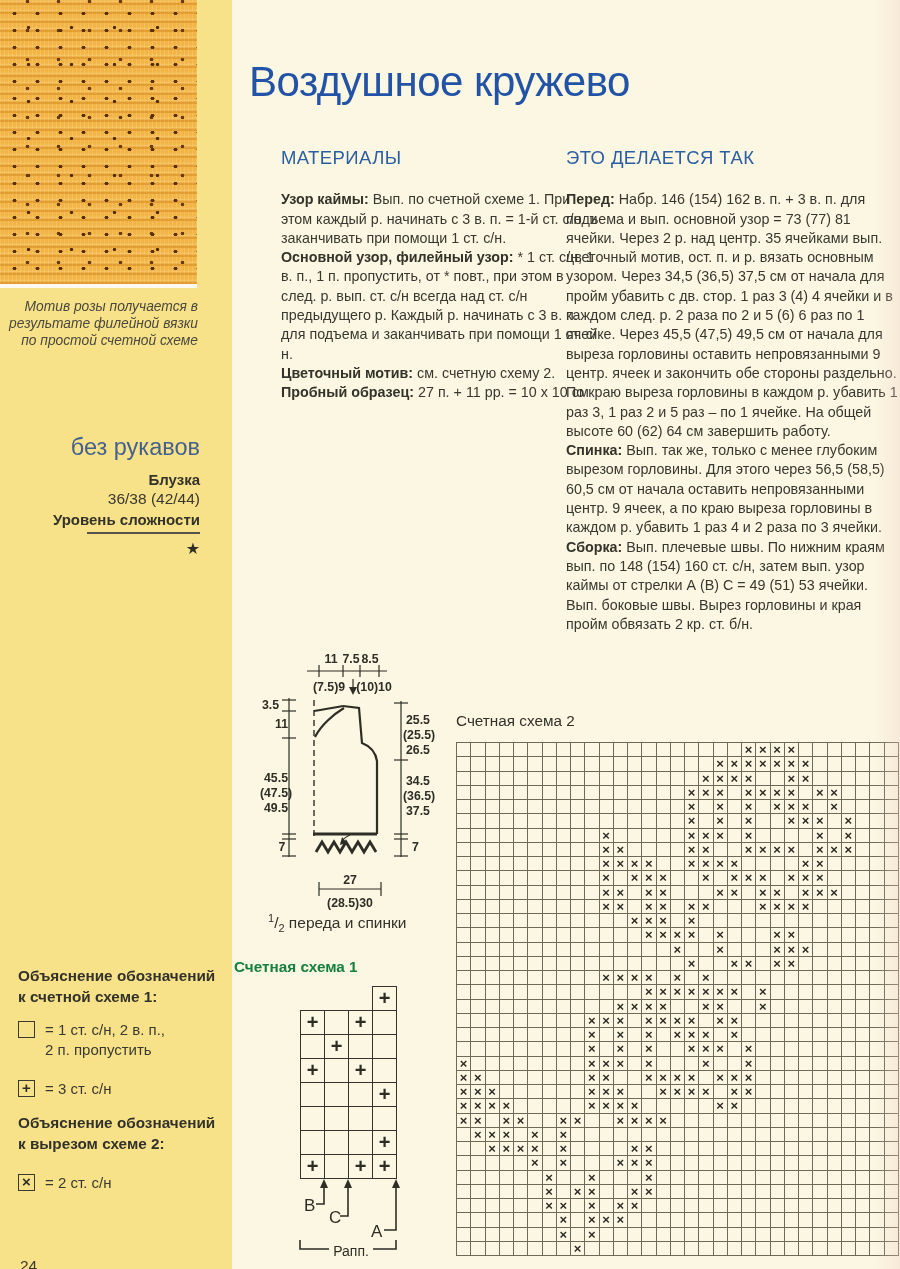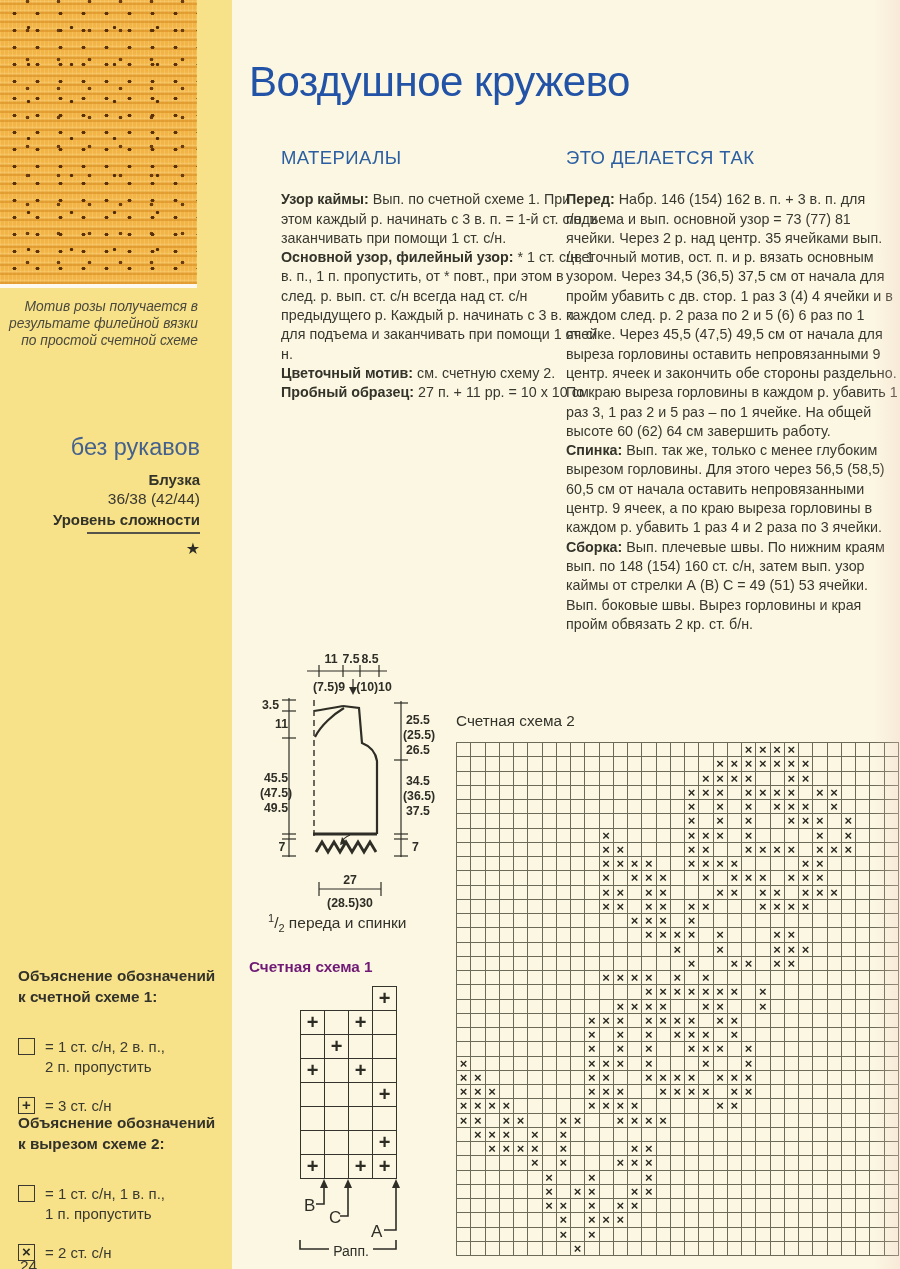--- a/index.html
+++ b/index.html
@@ -28,21 +28,21 @@
   .blurb { position:absolute; left:0; top:408px; width:200px; text-align:right; }
   .item-title { font-size:23.5px; line-height:26px; color:#44618e; font-weight:400; }
   .size-label { margin-top:11px; font-weight:bold; font-size:15px; color:#34332a; }
   .size-value { font-size:15.5px; margin-top:2px; }
   .diff-label { font-weight:bold; font-size:15px; margin-top:3px; color:#34332a; }
   .rule { width:113px; height:1.5px; background:#55544a; margin:4px 0 0 auto; }
   .star { font-size:16px; margin-top:5px; color:#2e2d25; }
 
   .legend { position:absolute; left:18px; width:205px; }
   .legend-title { font-weight:bold; font-size:15.3px; line-height:20.5px; color:#33322a; }
-  .legend-item { position:relative; margin-top:30px; padding-left:27px;
+  .legend-item { position:relative; margin-top:13px; padding-left:27px;
                  font-size:15px; line-height:20px; color:#3a392f; }
   .sym { position:absolute; left:0; top:1px; width:17px; height:17px;
          border:1.7px solid #3b3a30; text-align:center; line-height:14px;
          font-weight:bold; font-size:15px; color:#2e2d25; background:transparent; }
   .pageno { position:absolute; left:20px; top:1237px; font-size:15.5px; color:#3a392f;margin-top:20px; }
 
   
   h1.title { position:absolute; left:249px; top:58px; font-size:42px; font-weight:400;
              color:#2353a6; letter-spacing:-0.5px; }
   .col { position:absolute; top:148px; font-size:14.3px; line-height:19.3px; color:#393830; }
@@ -57,21 +57,21 @@
   .col b { color:#34332a; }
 
   
   .schematic { position:absolute; left:246px; top:648px; }
   .schematic text { font-size:12.3px; font-weight:bold; fill:#2e2d26; }
   .diagram-caption { position:absolute; left:268px; top:912px; font-size:15.5px; color:#33322a; }
   .diagram-caption sup { font-size:11px; }
   .diagram-caption sub { font-size:11px; }
 
   
-  .c1label { position:absolute; left:249px; top:958px; font-weight:bold; font-size:15.3px; color:#701a75; }
+  .c1label { position:absolute; left:234px; top:958px; font-weight:bold; font-size:15.3px; color:#15803d; }
   .chart1wrap { position:absolute; left:276px; top:986px; width:150px; height:285px; }
   .s1cell { position:absolute; width:25px; height:25px; border:1.4px solid #35342c;
             text-align:center; line-height:22px; font-size:20px; font-weight:bold; color:#2c2b24; }
   .c1arrows { position:absolute; left:0; top:192px; }
   .c1arrows text { font-size:17px; fill:#2e2d26; }
 
   
   .c2label { position:absolute; left:456px; top:712px; font-weight:normal; font-size:15.3px; color:#33322a; }
   .chart2 { position:absolute; left:456px; top:742px; display:grid;
             border-top:1px solid #6c6a58; border-left:1px solid #6c6a58; }
@@ -113,25 +113,20 @@
       <div class="legend-item" style="margin-top:19px;">
         <span class="sym">+</span>
         <span>= 3 ст. с/н</span>
       </div>
     </div>
 
     <div class="legend" style="top:1113px;">
       <div class="legend-title">
         <span>Объяснение обозначений</span><br>
         <span>к вырезом схеме 2:</span>
-      </div>
-      <div class="legend-item">
-        <span class="sym"></span>
-        <span>= 1 ст. с/н, 1 в. п.,</span><br>
-        <span>1 п. пропустить</span>
       </div>
       <div class="legend-item" style="margin-top:19px;">
         <span class="sym">×</span>
         <span>= 2 ст. с/н</span>
       </div>
     </div>
 
     <div class="pageno">24</div>
   </aside>
 

